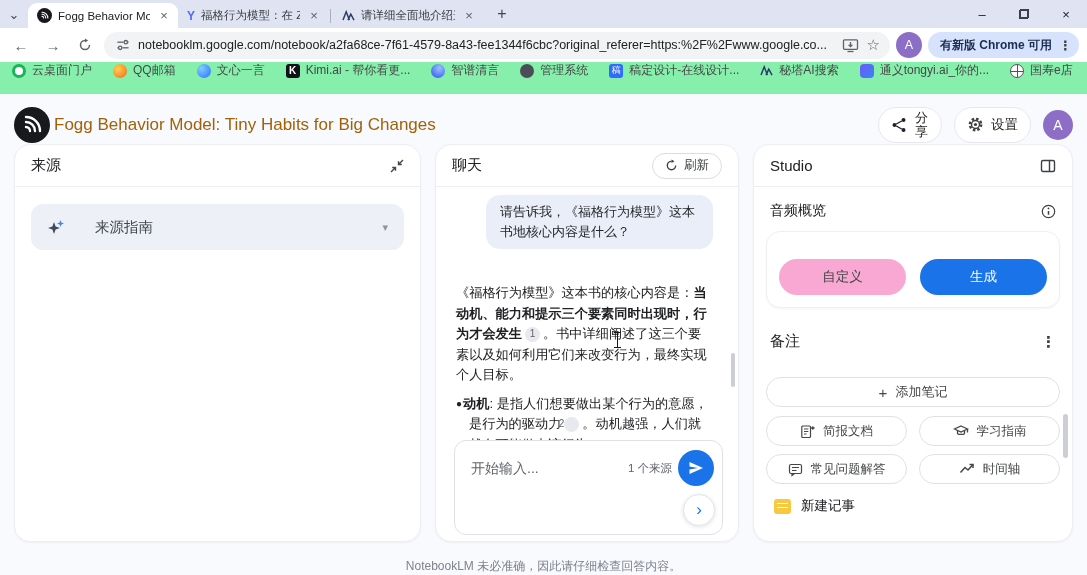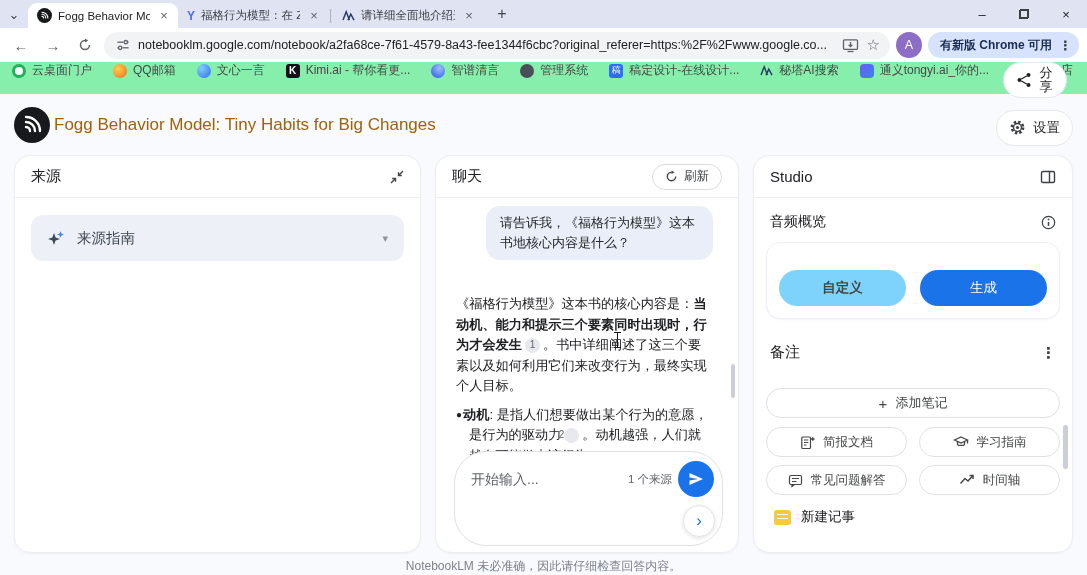--- a/index.html
+++ b/index.html
@@ -48,61 +48,61 @@
   .fav-globe::before { content:""; position:absolute; left:50%; top:0; bottom:0; width:1px; background:#50555c; }
   .fav-globe::after { content:""; position:absolute; top:50%; left:0; right:0; height:1px; background:#50555c; }
   .bm-spacer { flex:1; }
   .bm-divider { width:1px; height:16px; background:#dadce0; }
 
   
   .app { position:absolute; top:94px; left:0; right:0; bottom:0; background:#f8fafd; }
   .appheader { position:absolute; top:0; left:0; right:0; height:61px; display:flex; align-items:center; padding:0 14px; }
   .logo { width:36px; height:36px; flex:none; }
   .apptitle { margin-left:4px; font-size:17px; color:#a16207; }
-  .hdr-right { margin-left:auto; display:flex; align-items:center; gap:12px;flex-direction:column; }
+  .hdr-right { margin-left:auto; display:flex; align-items:center; gap:12px; }
   .pillbtn { height:36px; background:#fff; border:1px solid #e6e8f0; border-radius:18px; display:flex; align-items:center; gap:7px; padding:0 12px; font-size:13.5px; color:#1f1f1f; }
   .share-txt { width:15px; line-height:14px; font-size:13px; text-align:center; }
   .avatar-lg { width:30px; height:30px; border-radius:50%; background:#8c6ec6; color:#fff; font-size:14px; flex:none; }
 
-  .panel { position:absolute; top:61px; background:#fff; border:1px solid #eceef4; border-radius:16px; overflow:hidden; box-shadow:0 1px 2px rgba(60,64,67,.05); }
+  .panel { position:absolute; top:50px; background:#fff; border:1px solid #eceef4; border-radius:16px; overflow:hidden; box-shadow:0 1px 2px rgba(60,64,67,.05); }
   .panel-hd { height:42px; display:flex; align-items:center; padding:0 16px; border-bottom:1px solid #eceef4; font-size:15px; color:#202124; }
   .hd-right { margin-left:auto; display:flex; align-items:center; }
 
   .sources { left:14px; width:407px; height:398px; }
-  .guide-card { margin:17px 16px 0; height:46px; background:#edf0f7; border-radius:12px; display:flex; align-items:center; gap:12px; padding:0 16px; font-size:14.5px; color:#40474f; }
+  .guide-card { margin:17px 16px 0; height:46px; background:#edf0f7; border-radius:12px; display:flex; align-items:center; gap:30px; padding:0 16px; font-size:14.5px; color:#40474f; }
 
   .chatp { left:435px; width:304px; height:398px; }
   .refresh-btn { height:26px; border:1px solid #dadce0; border-radius:13px; display:flex; align-items:center; gap:6px; padding:0 12px; font-size:12.5px; color:#3c4043; background:#fff; }
   .chat-body { position:relative; height:355px; }
   .user-bubble { position:absolute; left:50px; top:8px; width:227px; background:#e9eef8; border-radius:14px; padding:7px 14px; font-size:13px; line-height:20px; color:#26282b; }
   .answer { position:absolute; left:20px; top:96px; width:252px; font-size:13.2px; line-height:20.5px; color:#202124; }
   .cite { display:inline-flex; width:15px; height:15px; border-radius:50%; background:#e7e9ee; color:#5f6368; font-size:10px; align-items:center; justify-content:center; vertical-align:1px; margin:0 3px; }
   .bullet-para { margin-top:8px; padding-left:13px; text-indent:-13px; }
   .bullet-dot { font-size:10px; vertical-align:1px; margin-right:1px; }
   .chat-scroll { position:absolute; right:3px; top:166px; width:4px; height:34px; background:#ccced5; border-radius:2px; }
-  .input-card { position:absolute; left:18px; top:253px; width:269px; height:95px; border:1px solid #dfe1e5; border-radius:32px; background:#fff; }
+  .input-card { position:absolute; left:18px; top:253px; width:269px; height:95px; border:1px solid #dfe1e5; border-radius:12px; background:#fff; }
   .input-row { display:flex; align-items:center; gap:6px; padding:9px 8px 0 16px; }
   .chat-input { border:none; outline:none; flex:1; min-width:0; font-size:14px; color:#202124; background:transparent; font-family:inherit; }
   .chat-input::placeholder { color:#5f6368; }
   .src-count { font-size:11.5px; color:#5f6368; white-space:nowrap; }
   .send-btn { width:36px; height:36px; border-radius:50%; background:#1a73e8; flex:none; border:none; }
   .suggest-row { display:flex; align-items:center; padding:8px 7px 0 10px; }
   .suggest-chip { height:30px; border:1px solid #dfe1e5; border-radius:16px; display:flex; align-items:center; padding:0 13px; font-size:12.5px; color:#3c4043; white-space:nowrap; background:#fff; }
   .next-btn { width:32px; height:32px; margin-left:auto; border-radius:50%; border:1px solid #e3e5ea; background:#fff; color:#1a73e8; font-size:17px; box-shadow:0 1px 4px rgba(0,0,0,.12); }
 
   .studio { left:753px; width:320px; height:398px; }
   .studio-body { position:relative; height:355px; overflow:hidden; }
   .audio-hd { display:flex; align-items:center; padding:15px 16px 9px; font-size:14px; color:#202124; }
   .audio-card { margin:2px 12px 0; border:1px solid #eef0f5; border-radius:14px; padding:12px; box-shadow:0 1px 2px rgba(60,64,67,.05); background:#fff; }
   .audio-top { display:flex; gap:12px; }
   .audio-ic { width:40px; height:40px; border-radius:50%; background:#e8f0fe; flex:none; }
   .audio-title { font-size:14px; color:#202124; padding-top:3px; }
   .audio-sub { font-size:12px; color:#5f6368; margin-top:5px; }
   .audio-btns { display:flex; gap:14px; margin-top:15px; }
-  .btn-cust { flex:1; height:36px; border-radius:18px; background:#7dd3fc; color:#444746; font-size:13.5px; border:none;font-weight:bold; }
+  .btn-cust { flex:1; height:36px; border-radius:18px; background:#f9a8d4; color:#444746; font-size:13.5px; border:none; }
   .btn-gen { flex:1; height:36px; border-radius:18px; background:#1a73e8; color:#fff; font-size:13.5px; border:none; }
   .notes-hd { display:flex; align-items:center; padding:24px 16px 0; font-size:15px; color:#202124; }
   .kebab-v { color:#3c4043; font-size:15px; font-weight:bold; letter-spacing:0; }
   .add-note { margin:26px 12px 0; height:30px; border:1px solid #dfe1e5; border-radius:16px; display:flex; align-items:center; justify-content:center; gap:8px; font-size:13px; color:#444746; background:#fff; }
   .plus-g { font-size:15px; color:#444746; }
   .actions { display:grid; grid-template-columns:1fr 1fr; gap:8px 12px; margin:9px 12px 0; }
   .action-btn { height:30px; border:1px solid #dfe1e5; border-radius:16px; display:flex; align-items:center; justify-content:center; gap:8px; font-size:12.5px; color:#444746; white-space:nowrap; background:#fff; }
   .newnote-row { display:flex; align-items:center; gap:10px; margin:13px 0 0 20px; font-size:13.5px; color:#202124; }
   .note-ic { width:17px; height:15px; background:#f9c841; border-radius:3px; position:relative; flex:none; }
   .note-ic::before { content:""; position:absolute; left:3px; right:3px; top:4px; height:1.5px; background:#fff; box-shadow:0 4px 0 #fff; }

